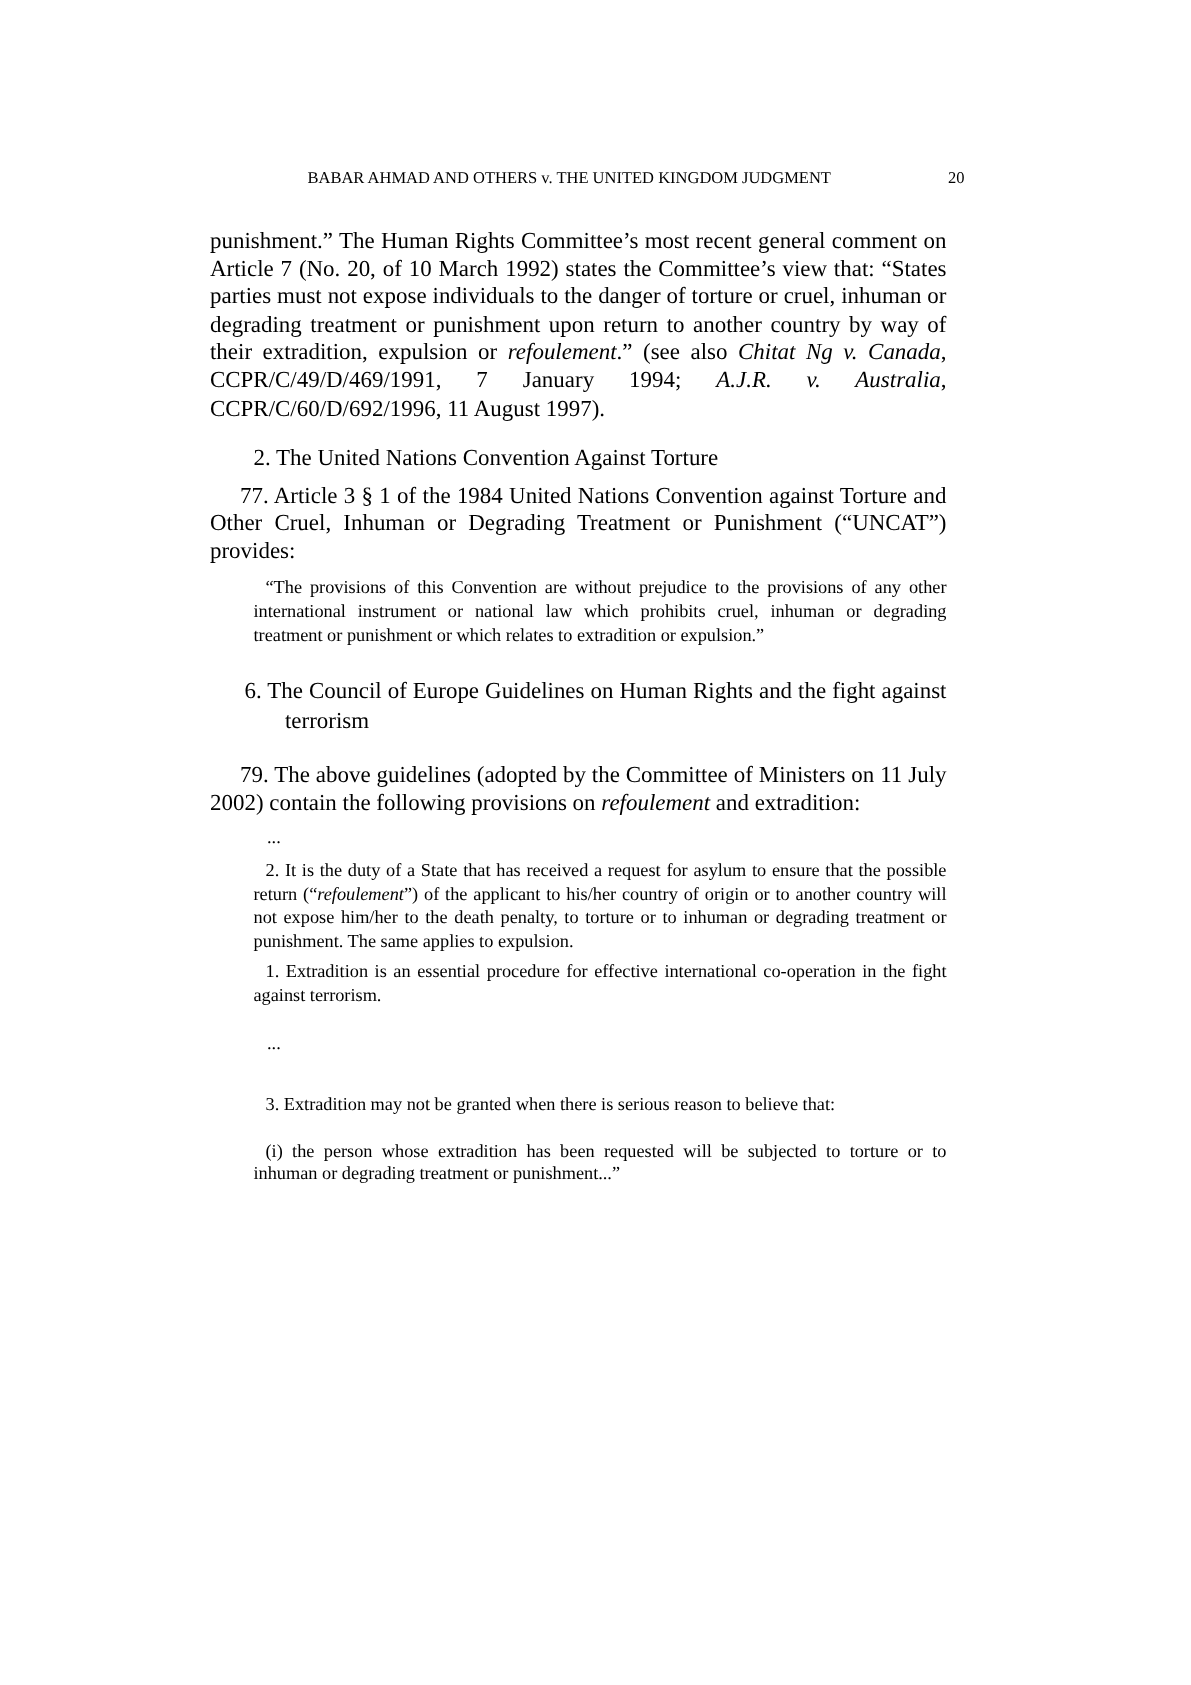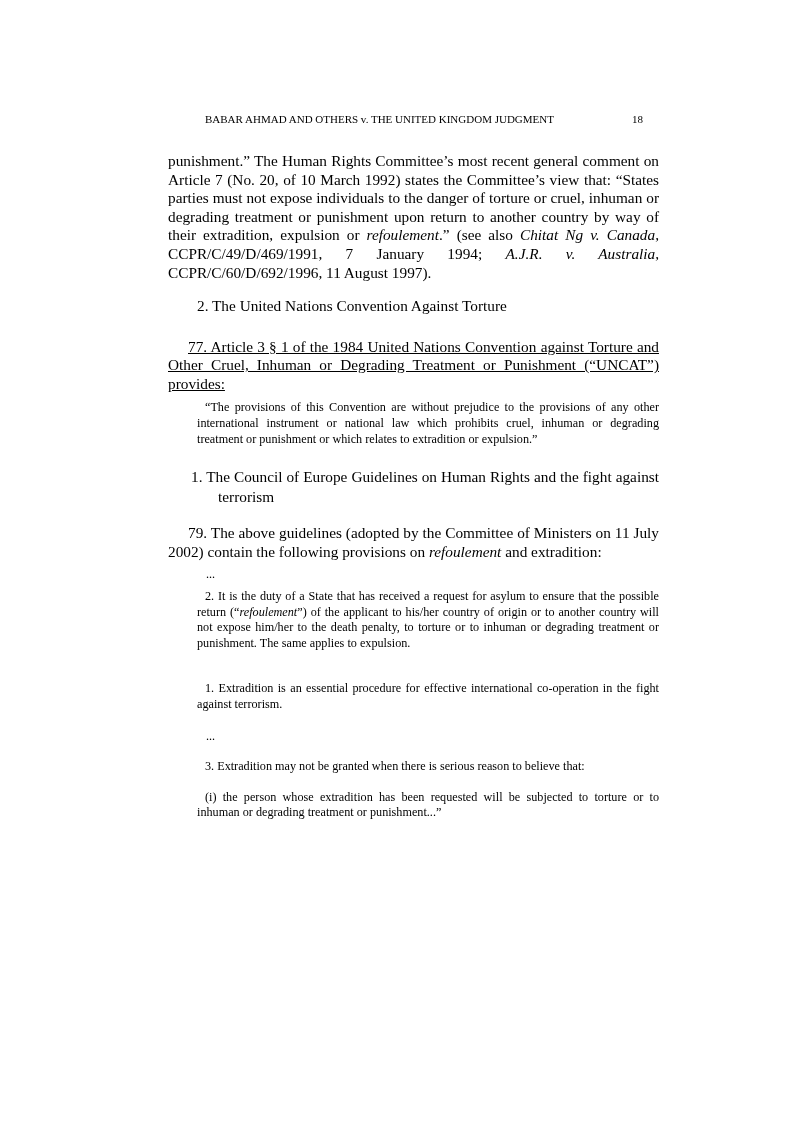--- a/index.html
+++ b/index.html
@@ -2,62 +2,62 @@
 <html><head>
 <meta charset="utf-8">
 <style>
   html, body { margin: 0; padding: 0; background: #ffffff; }
   body { width: 794px; height: 1123px; position: relative; overflow: hidden;
          font-family: "Liberation Serif", "DejaVu Serif", serif; color: #000; }
   .header { position: absolute; top: 113px; left: 205px; width: 438px;
             font-size: 11px; letter-spacing: 0; }
   .header .title { position: absolute; left: 0; top: 0; }
   .header .pnum { position: absolute; right: 0; top: 0; }
-  .page { position: absolute; left: 168px; width: 491px; }
+  .page { position: absolute; left: 140px; width: 491px; }
   p { margin: 0; }
   .body { font-size: 15.3px; line-height: 18.6px; text-align: justify; }
   .indent { text-indent: 20px; }
   .heading { font-size: 15.3px; line-height: 19.5px; }
   .quote-big { font-size: 15.3px; line-height: 19.4px; text-align: justify; margin-left: 29px; text-indent: 8px; }
   .quote-small { font-size: 12.2px; line-height: 15.6px; text-align: justify; margin-left: 29px; }
   .qs-indent { text-indent: 8px; }
   .bold { font-weight: bold; }
   .heading-hang { padding-left: 50px; text-indent: -27px; text-align: justify; }
 </style>
 </head>
 <body>
 
 <div class="header">
   <span class="title">BABAR AHMAD AND OTHERS v. THE UNITED KINGDOM JUDGMENT</span>
-  <span class="pnum">18</span>
+  <span class="pnum">20</span>
 </div>
 
 <div class="page" style="top:152px;">
 
   <p class="body"><span>punishment.” The Human Rights Committee’s most recent general comment on Article 7 (No. 20, of 10 March 1992) states the Committee’s view that: “States parties must not expose individuals to the danger of torture or cruel, inhuman or degrading treatment or punishment upon return to another country by way of their extradition, expulsion or </span><i>refoulement</i><span>.” (see also </span><i>Chitat Ng v. Canada</i><span>, CCPR/C/49/D/469/1991, 7 January 1994; </span><i>A.J.R. v. Australia</i><span>, CCPR/C/60/D/692/1996, 11 August 1997).</span></p>
 
   <p class="heading" style="margin-top:14px; padding-left:29px;">2.  The United Nations Convention Against Torture</p>
 
-  <p class="body indent" style="margin-top:22px;text-decoration:underline;">77.  Article 3 § 1 of the 1984 United Nations Convention against Torture and Other Cruel, Inhuman or Degrading Treatment or Punishment (“UNCAT”) provides:</p>
+  <p class="body indent" style="margin-top:6px;">77.  Article 3 § 1 of the 1984 United Nations Convention against Torture and Other Cruel, Inhuman or Degrading Treatment or Punishment (“UNCAT”) provides:</p>
 
 
 
   <p class="quote-small qs-indent" style="margin-top:7px;">“The provisions of this Convention are without prejudice to the provisions of any other international instrument or national law which prohibits cruel, inhuman or degrading treatment or punishment or which relates to extradition or expulsion.”</p>
 
-  <p class="heading heading-hang" style="margin-top:20px;">1.  The Council of Europe Guidelines on Human Rights and the fight against terrorism</p>
+  <p class="heading heading-hang" style="margin-top:20px;">6.  The Council of Europe Guidelines on Human Rights and the fight against terrorism</p>
 
   <p class="body indent" style="margin-top:18px;"><span>79.  The above guidelines (adopted by the Committee of Ministers on 11 July 2002) contain the following provisions on </span><i>refoulement</i><span> and extradition:</span></p>
 
 
   <p class="quote-small" style="margin-top:6px; margin-left:38px;">...</p>
 
   <p class="quote-small qs-indent" style="margin-top:6px;"><span>2.  It is the duty of a State that has received a request for asylum to ensure that the possible return (“</span><i>refoulement</i><span>”) of the applicant to his/her country of origin or to another country will not expose him/her to the death penalty, to torture or to inhuman or degrading treatment or punishment. The same applies to expulsion.</span></p>
 
 
-  <p class="quote-small qs-indent" style="margin-top:30px;">1.  Extradition is an essential procedure for effective international co-operation in the fight against terrorism.</p>
+  <p class="quote-small qs-indent" style="margin-top:5px;">1.  Extradition is an essential procedure for effective international co-operation in the fight against terrorism.</p>
 
   <p class="quote-small" style="margin-top:16px; margin-left:38px;">...</p>
 
-  <p class="quote-small qs-indent" style="margin-top:15px;">3.  Extradition may not be granted when there is serious reason to believe that:</p>
+  <p class="quote-small qs-indent" style="margin-top:26px;">3.  Extradition may not be granted when there is serious reason to believe that:</p>
 
   <p class="quote-small qs-indent" style="margin-top:15px;">(i)  the person whose extradition has been requested will be subjected to torture or to inhuman or degrading treatment or punishment...”</p>
 
 </div>
 
 </body></html>

